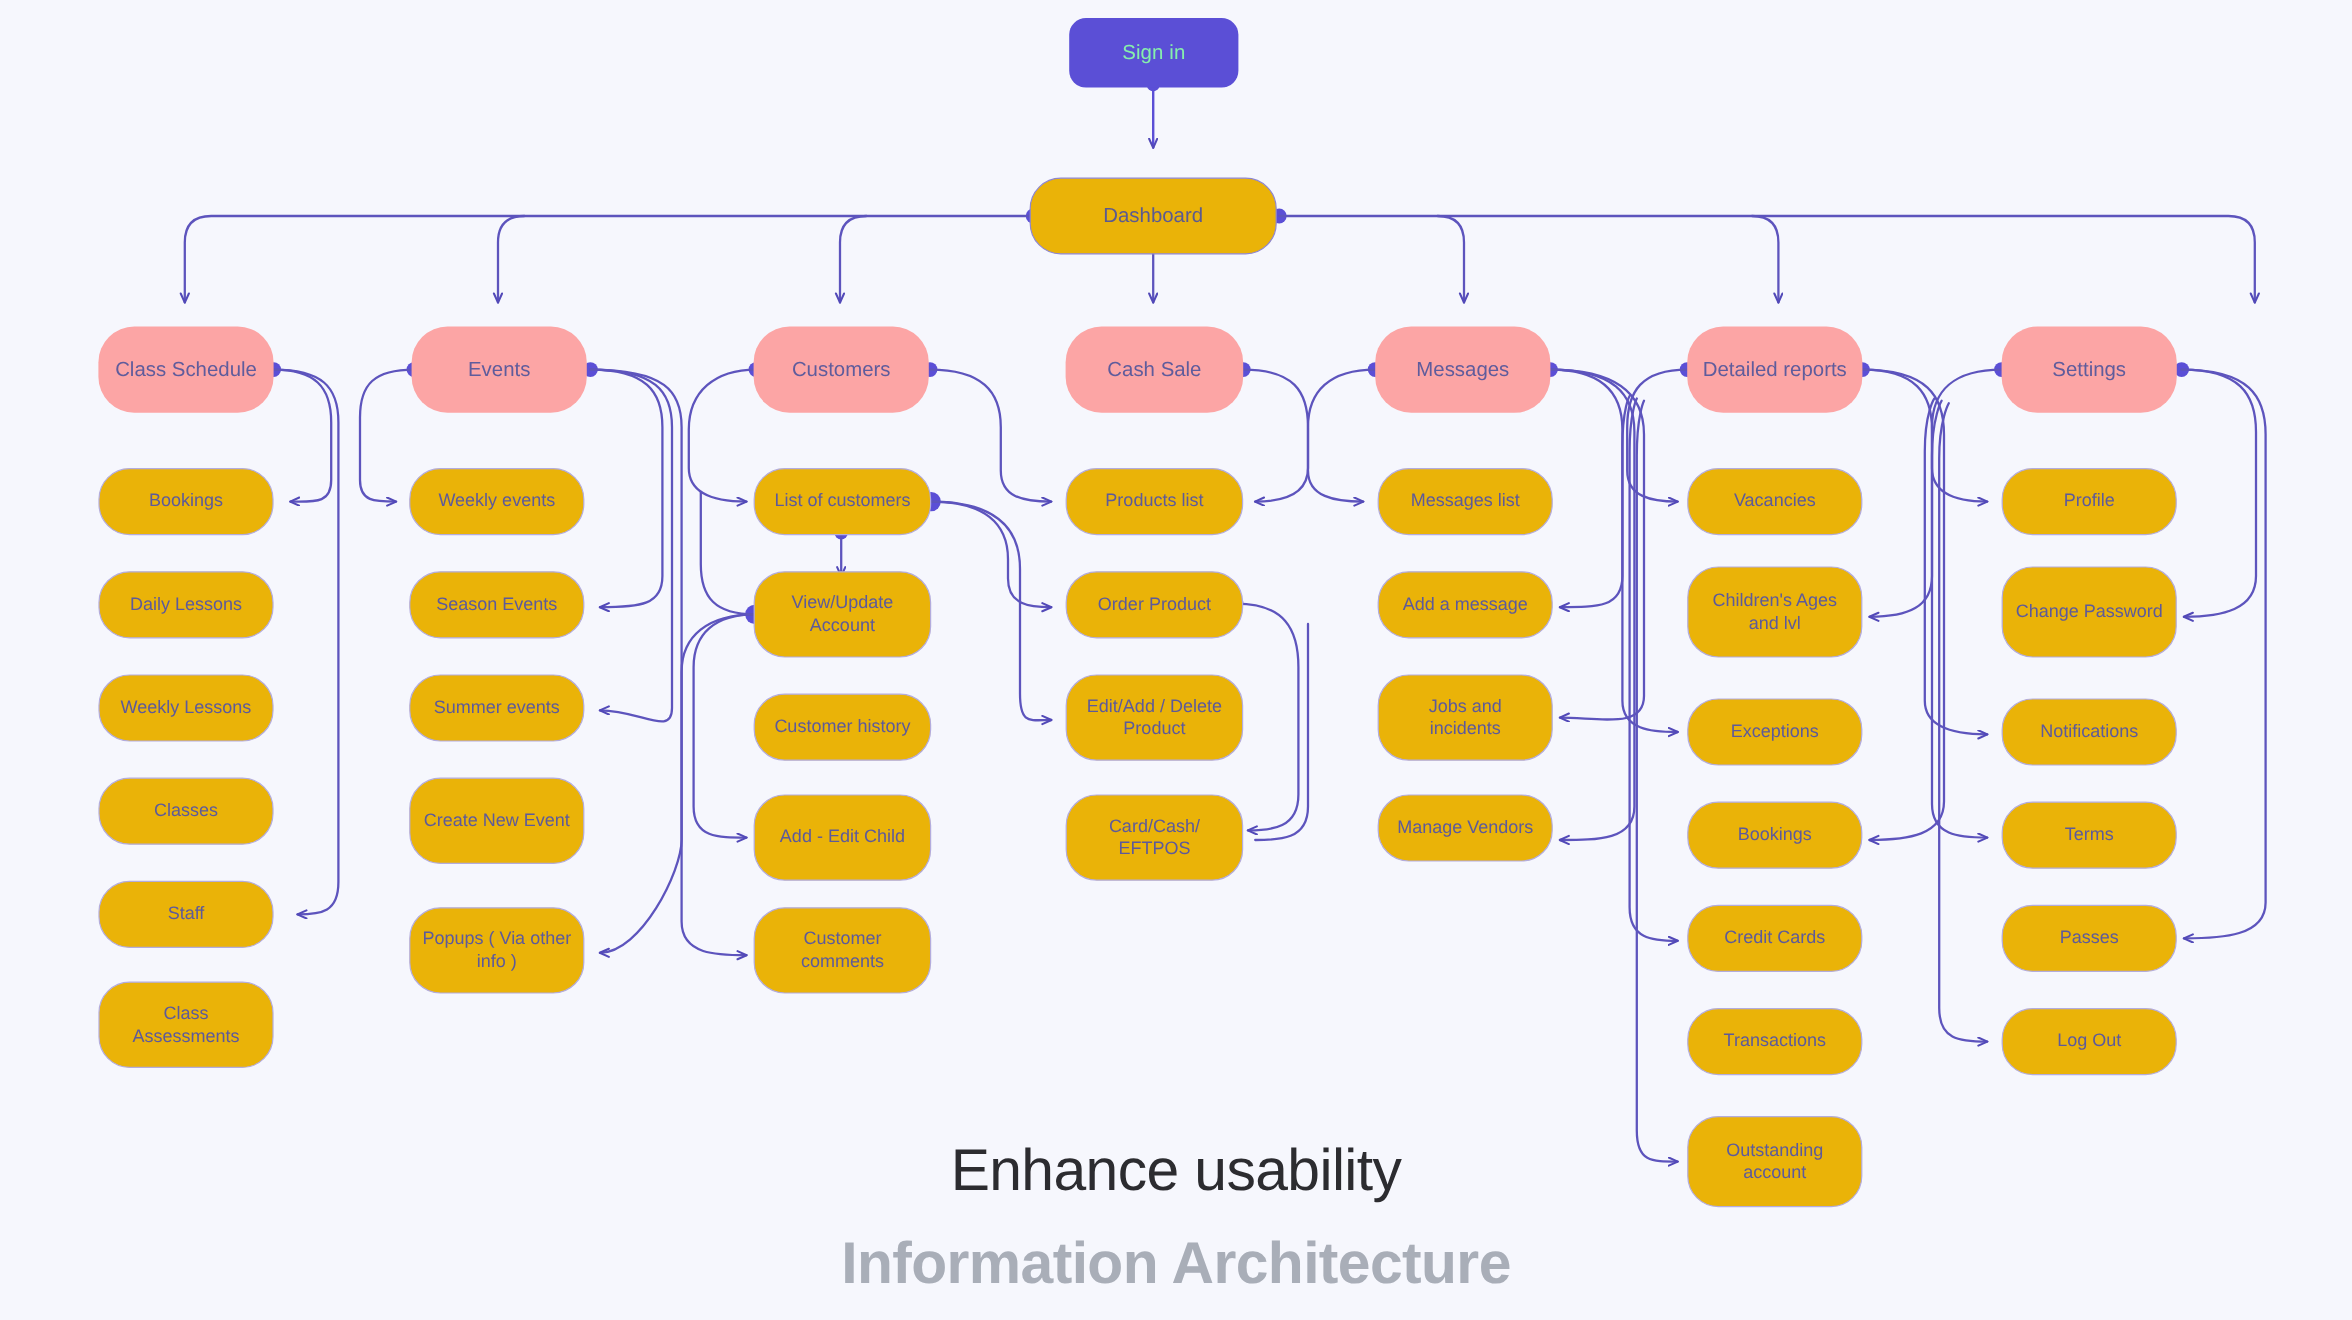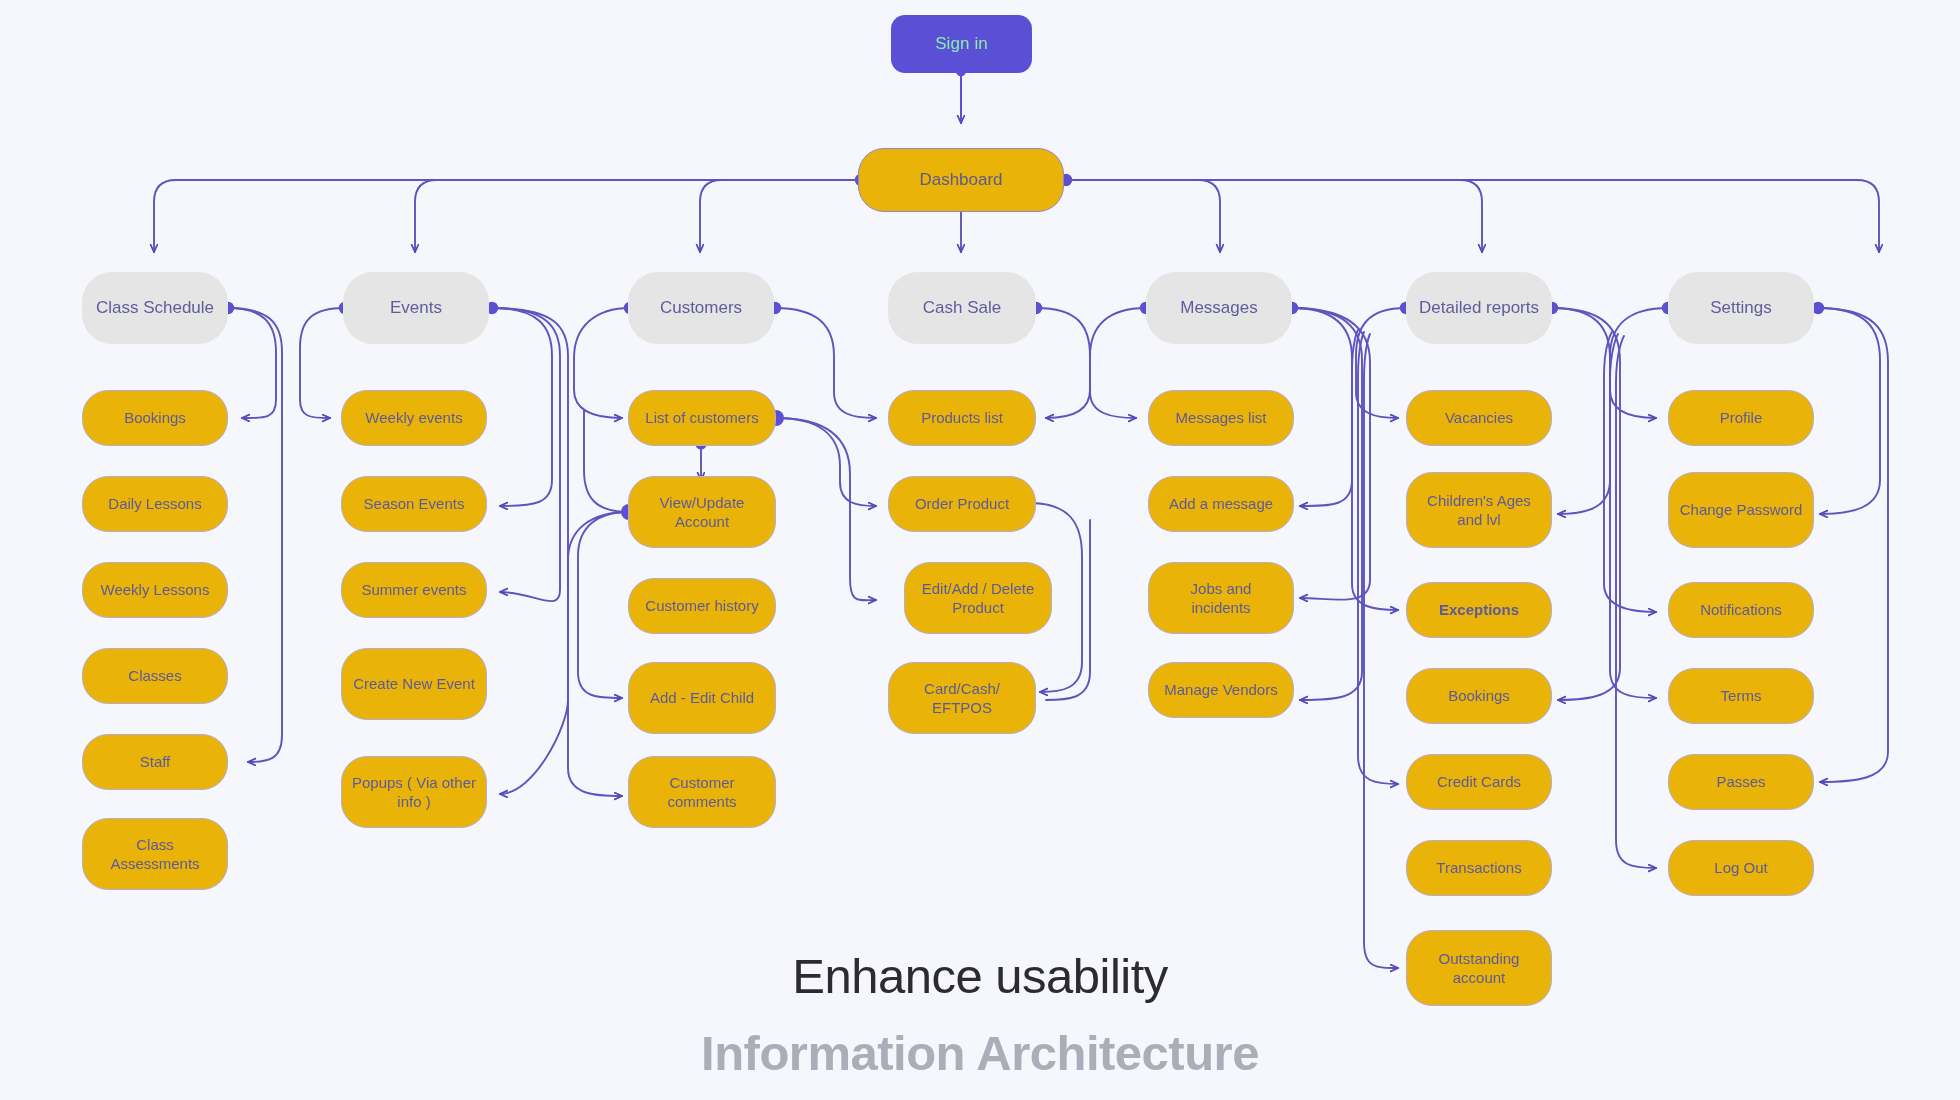--- a/index.html
+++ b/index.html
@@ -36,21 +36,21 @@
   .n-dash{
     background:#eab308;
     border:1.3px solid #8e86cf;
     border-radius:26px;
     color:#5b5a91;
     font-size:17px;
   }
 
   
   .n-cat{
-    background:#e5e5e5;
+    background:#fca5a5;
     border-radius:30px;
     color:#5f5c9c;
     font-size:17px;
   }
 
   
   .n-leaf{
     background:#eab308;
     border:1.2px solid #b3acdd;
     border-radius:26px;
@@ -267,21 +267,21 @@
 
   <div class="node n-cat" style="left:888px;top:272px;width:148px;height:72px;">
     <span>Cash Sale</span>
   </div>
   <div class="node n-leaf" style="left:888px;top:390px;width:148px;height:56px;">
     <span>Products list</span>
   </div>
   <div class="node n-leaf" style="left:888px;top:476px;width:148px;height:56px;">
     <span>Order Product</span>
   </div>
-  <div class="node n-leaf" style="left:888px;top:562px;width:148px;height:72px;margin-left:16px;">
+  <div class="node n-leaf" style="left:888px;top:562px;width:148px;height:72px;">
     <span>Edit/Add / Delete Product</span>
   </div>
   <div class="node n-leaf" style="left:888px;top:662px;width:148px;height:72px;">
     <span>Card/Cash/ EFTPOS</span>
   </div>
 
   <div class="node n-cat" style="left:1146px;top:272px;width:146px;height:72px;">
     <span>Messages</span>
   </div>
   <div class="node n-leaf" style="left:1148px;top:390px;width:146px;height:56px;">
@@ -299,21 +299,21 @@
 
   <div class="node n-cat" style="left:1406px;top:272px;width:146px;height:72px;">
     <span>Detailed reports</span>
   </div>
   <div class="node n-leaf" style="left:1406px;top:390px;width:146px;height:56px;">
     <span>Vacancies</span>
   </div>
   <div class="node n-leaf" style="left:1406px;top:472px;width:146px;height:76px;">
     <span>Children's Ages and lvl</span>
   </div>
-  <div class="node n-leaf" style="left:1406px;top:582px;width:146px;height:56px;font-weight:bold;">
+  <div class="node n-leaf" style="left:1406px;top:582px;width:146px;height:56px;">
     <span>Exceptions</span>
   </div>
   <div class="node n-leaf" style="left:1406px;top:668px;width:146px;height:56px;">
     <span>Bookings</span>
   </div>
   <div class="node n-leaf" style="left:1406px;top:754px;width:146px;height:56px;">
     <span>Credit Cards</span>
   </div>
   <div class="node n-leaf" style="left:1406px;top:840px;width:146px;height:56px;">
     <span>Transactions</span>

